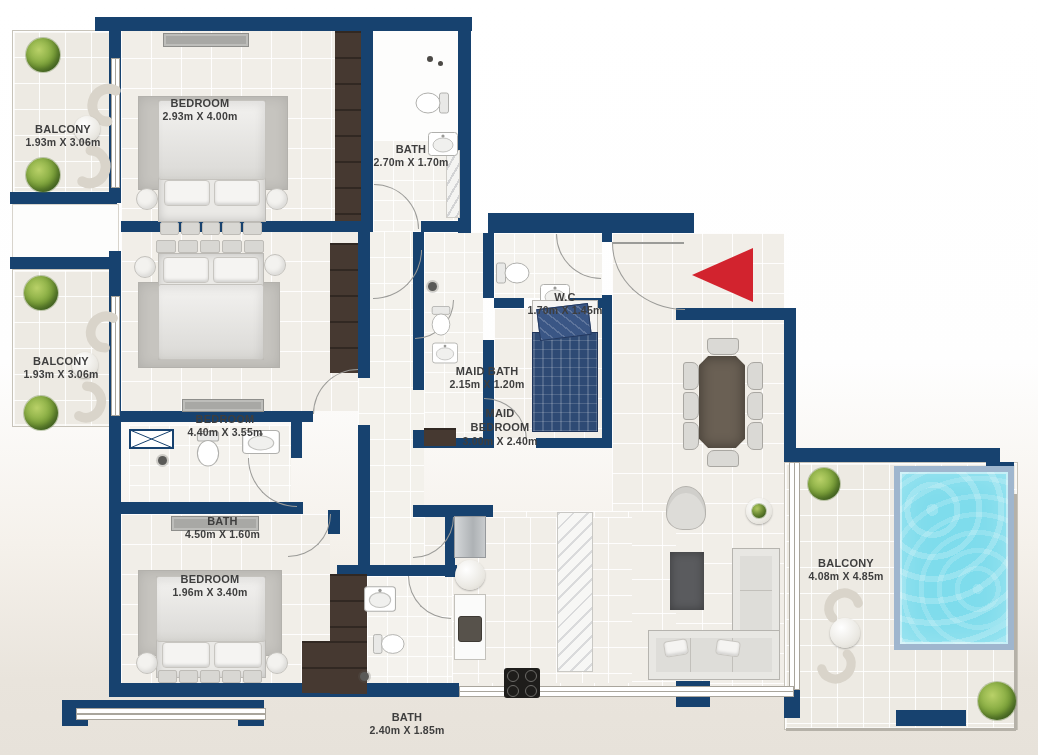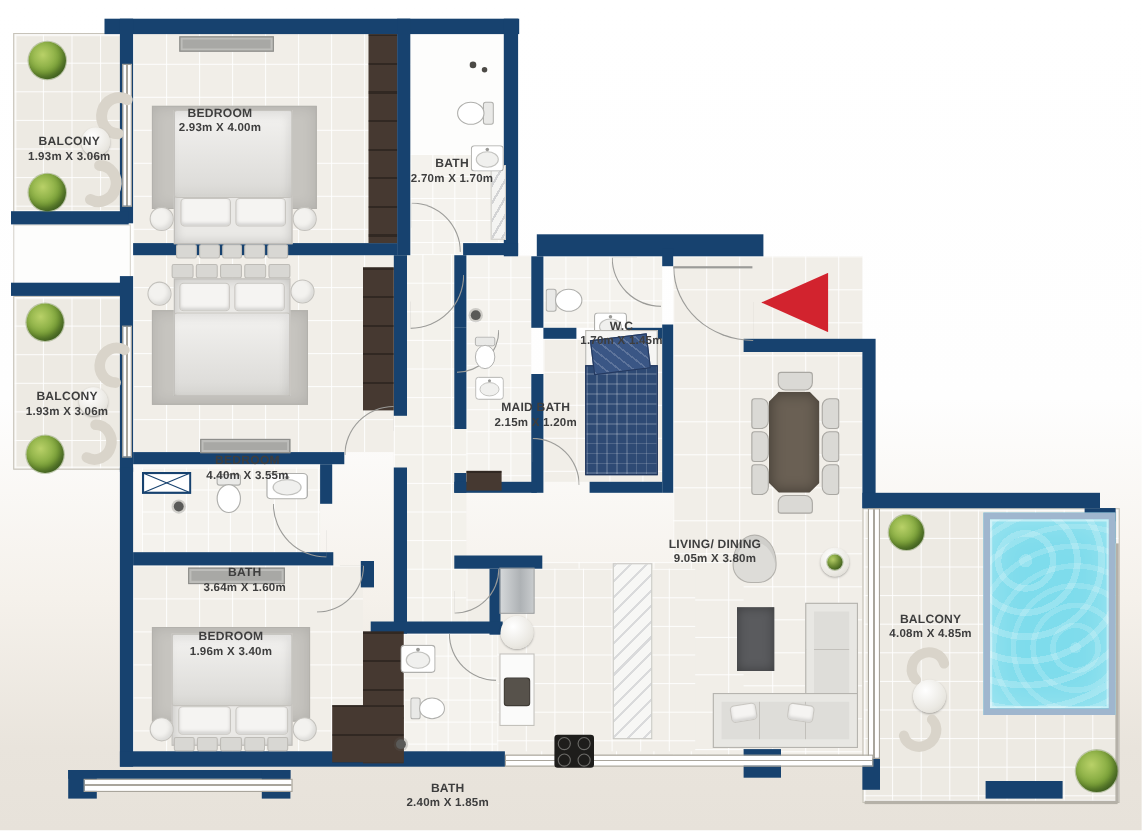--- a/index.html
+++ b/index.html
@@ -374,27 +374,27 @@
     <div class="dims">4.40m X 3.55m</div>
   </div>
   <div class="label" style="left:515px;top:252px;width:100px;">
     <div>W.C</div>
     <div class="dims">1.70m X 1.45m</div>
   </div>
   <div class="label" style="left:438px;top:326px;width:98px;">
     <div>MAID BATH</div>
     <div class="dims">2.15m X 1.20m</div>
   </div>
-  <div class="label" style="left:580px;top:450px;width:140px;">
-    <div>LIVING/ DINING</div>
-    <div class="dims">9.05m X 3.80m</div>
+  <div class="label wrap" style="left:460px;top:368px;width:80px;">
+    <div>MAID BEDROOM</div>
+    <div class="dims" style="white-space:nowrap;">3.00m X 2.40m</div>
   </div>
   <div class="label" style="left:165px;top:476px;width:115px;">
     <div>BATH</div>
-    <div class="dims">3.64m X 1.60m</div>
+    <div class="dims">4.50m X 1.60m</div>
   </div>
   <div class="label" style="left:140px;top:534px;width:140px;">
     <div>BEDROOM</div>
     <div class="dims">1.96m X 3.40m</div>
   </div>
   <div class="label" style="left:352px;top:672px;width:110px;">
     <div>BATH</div>
     <div class="dims">2.40m X 1.85m</div>
   </div>
   <div class="label" style="left:790px;top:518px;width:112px;">

